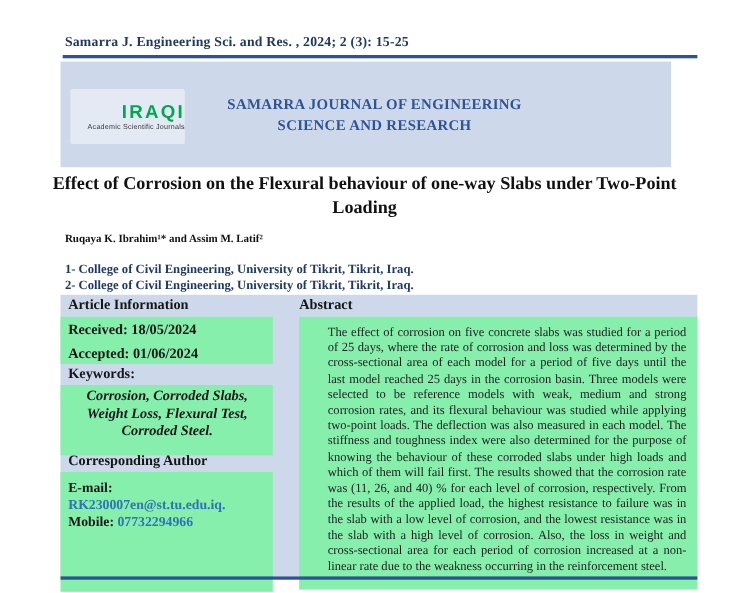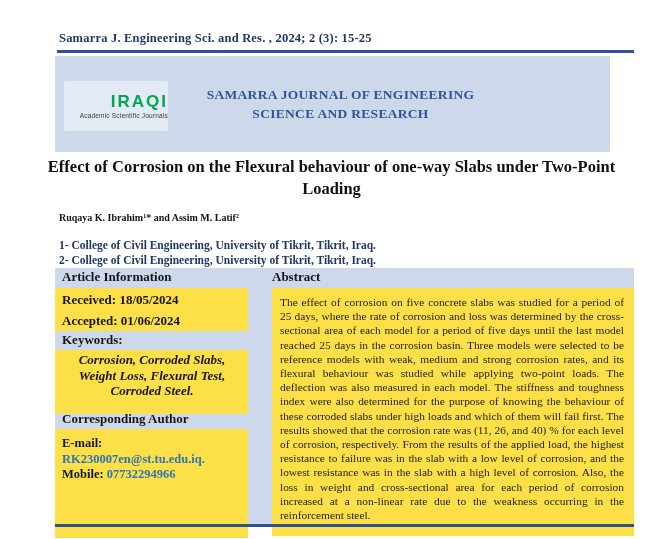--- a/index.html
+++ b/index.html
@@ -62,29 +62,29 @@
     background: #cdd9ea;
   }
   .sec-label {
     position: absolute; font-size: 13px; font-weight: bold; color: #161616;
   }
   .lbl-article-info { left: 7px; top: 1px; }
   .lbl-abstract { left: 217px; top: 1px; }
   .lbl-keywords { left: 7px; top: 64px; }
   .lbl-corresponding { left: 7px; top: 143px; }
 
-  .white-box { position: absolute; background: #fde047; }
+  .white-box { position: absolute; background: #86efac; }
   .dates-box { left: 0; top: 20px; width: 193px; height: 43px; padding: 1px 0 0 7px;
     font-size: 13px; font-weight: bold; color: #161616; line-height: 21px; }
   .keywords-box { left: 0; top: 82px; width: 193px; height: 64px; padding: 2px 6px 0 7px;
     font-size: 13px; font-weight: bold; font-style: italic; color: #161616; line-height: 15.5px; text-align: center; }
   .contact-box { left: 0; top: 161px; width: 193px; height: 109px; padding: 7px 0 0 7px;
     font-size: 12.5px; font-weight: bold; line-height: 15.5px; color: #161616; }
   .email-value, .mobile-value { color: #2e74b5; }
-  .abstract-box { left: 217px; top: 20px; width: 362px; height: 248px; padding: 7px 10px 0 8px; }
+  .abstract-box { left: 217px; top: 20px; width: 362px; height: 248px; padding: 7px 10px 0 26px; }
   .abstract-text {
     font-size: 11.4px; color: #1c1c1c; line-height: 14.2px; text-align: justify;
   }
 
   .bottom-rule {
     position: absolute; left: 55px; top: 524px; width: 579px; height: 3px;
     background: #2e5395;
   }
 </style>
 </head>

